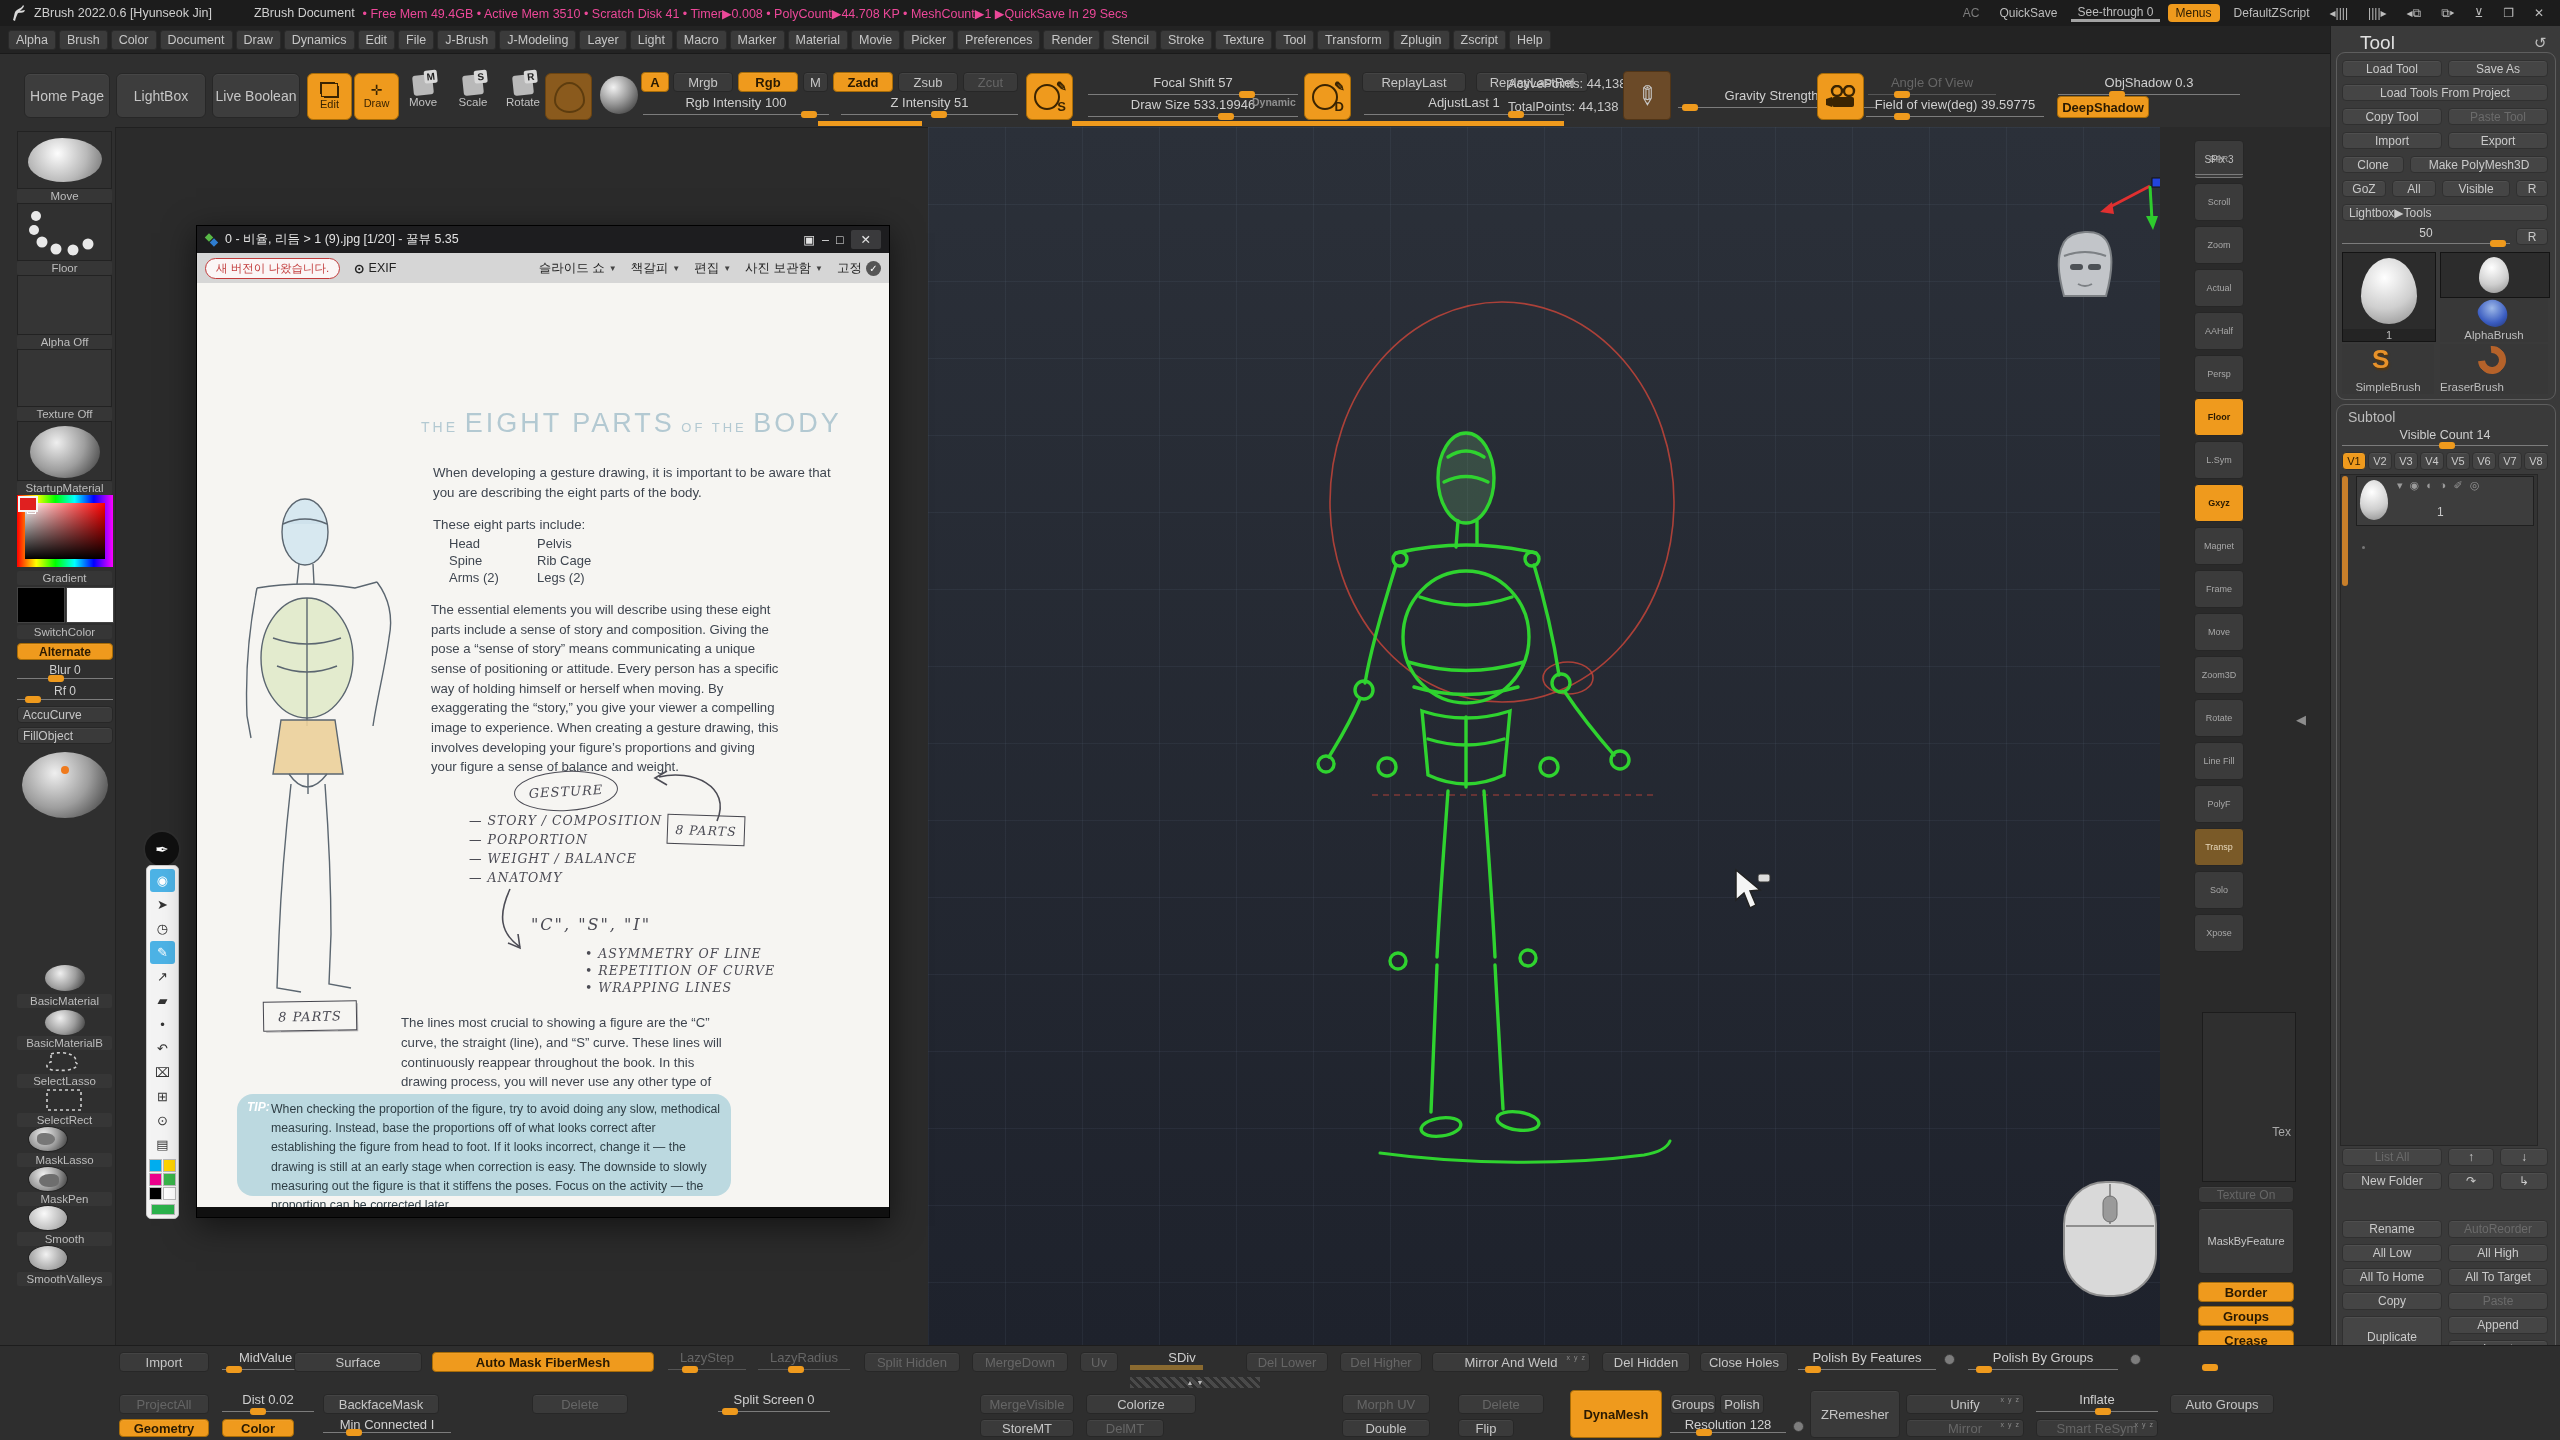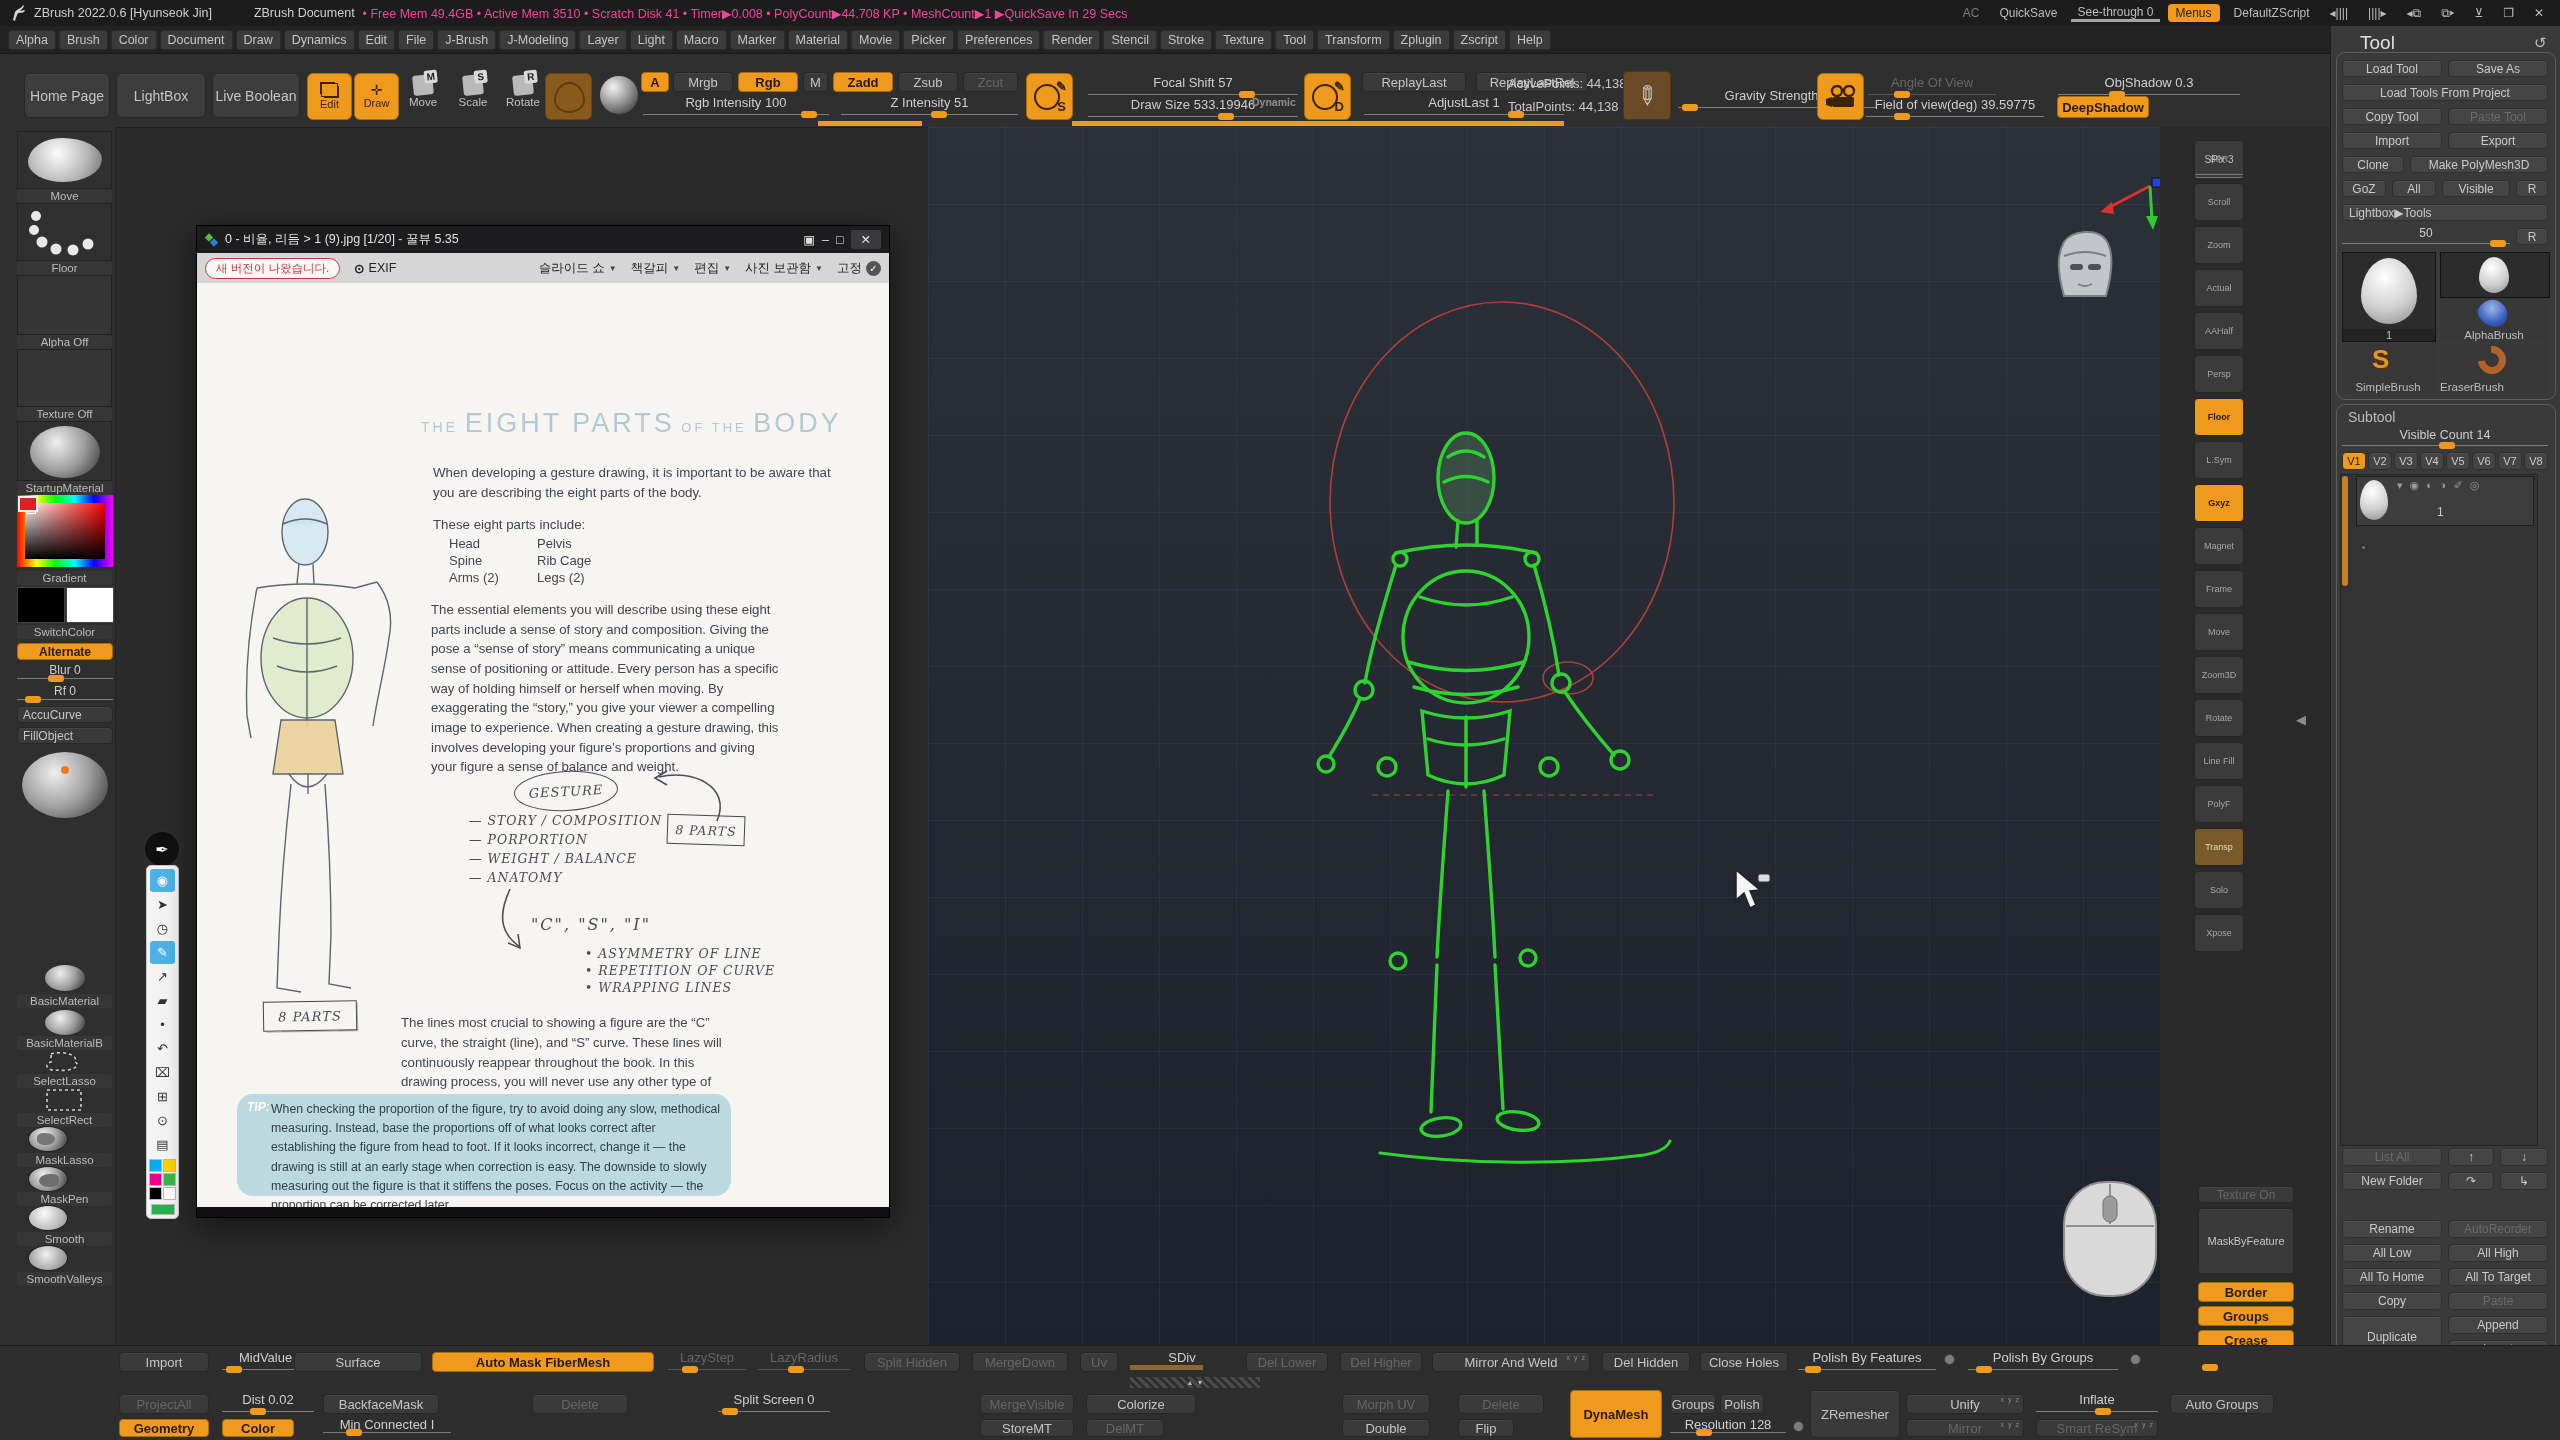--- a/index.html
+++ b/index.html
@@ -609,20 +609,23 @@
       </div>
       <div class="rsbtn">
         <span>Solo</span>
       </div>
       <div class="rsbtn">
         <span>Xpose</span>
       </div>
     </div>
   <span class="p" style="left:2296px;top:712px;color:#8d8d8d;font-size:13px">◀</span>
 
+  <div class="p" style="left:2202px;top:1012px;width:92px;height:168px;background:#2f2f2f;border:1px solid #1c1c1c">
+    <span style="position:absolute;right:4px;top:112px;color:#a9a9a9;font-size:12px">Tex</span>
+    </div>
   <div class="btn dim" style="left:2198px;top:1186px;width:96px;height:17px;font-size:12px">Texture On</div>
   <div class="btn" style="left:2198px;top:1208px;width:96px;height:66px;font-size:11px">MaskByFeature</div>
   <div class="btn on" style="left:2198px;top:1282px;width:96px;height:20px">Border</div>
   <div class="btn on" style="left:2198px;top:1306px;width:96px;height:20px">Groups</div>
   <div class="btn on" style="left:2198px;top:1330px;width:96px;height:20px">Crease</div>
   <div class="sl" style="left:2198px;top:1352px;width:96px;height:18px;font-size:12px">
     <span class="lab">Split Screen 0</span>
       <i style="left:4%"></i>
     </div>
 

